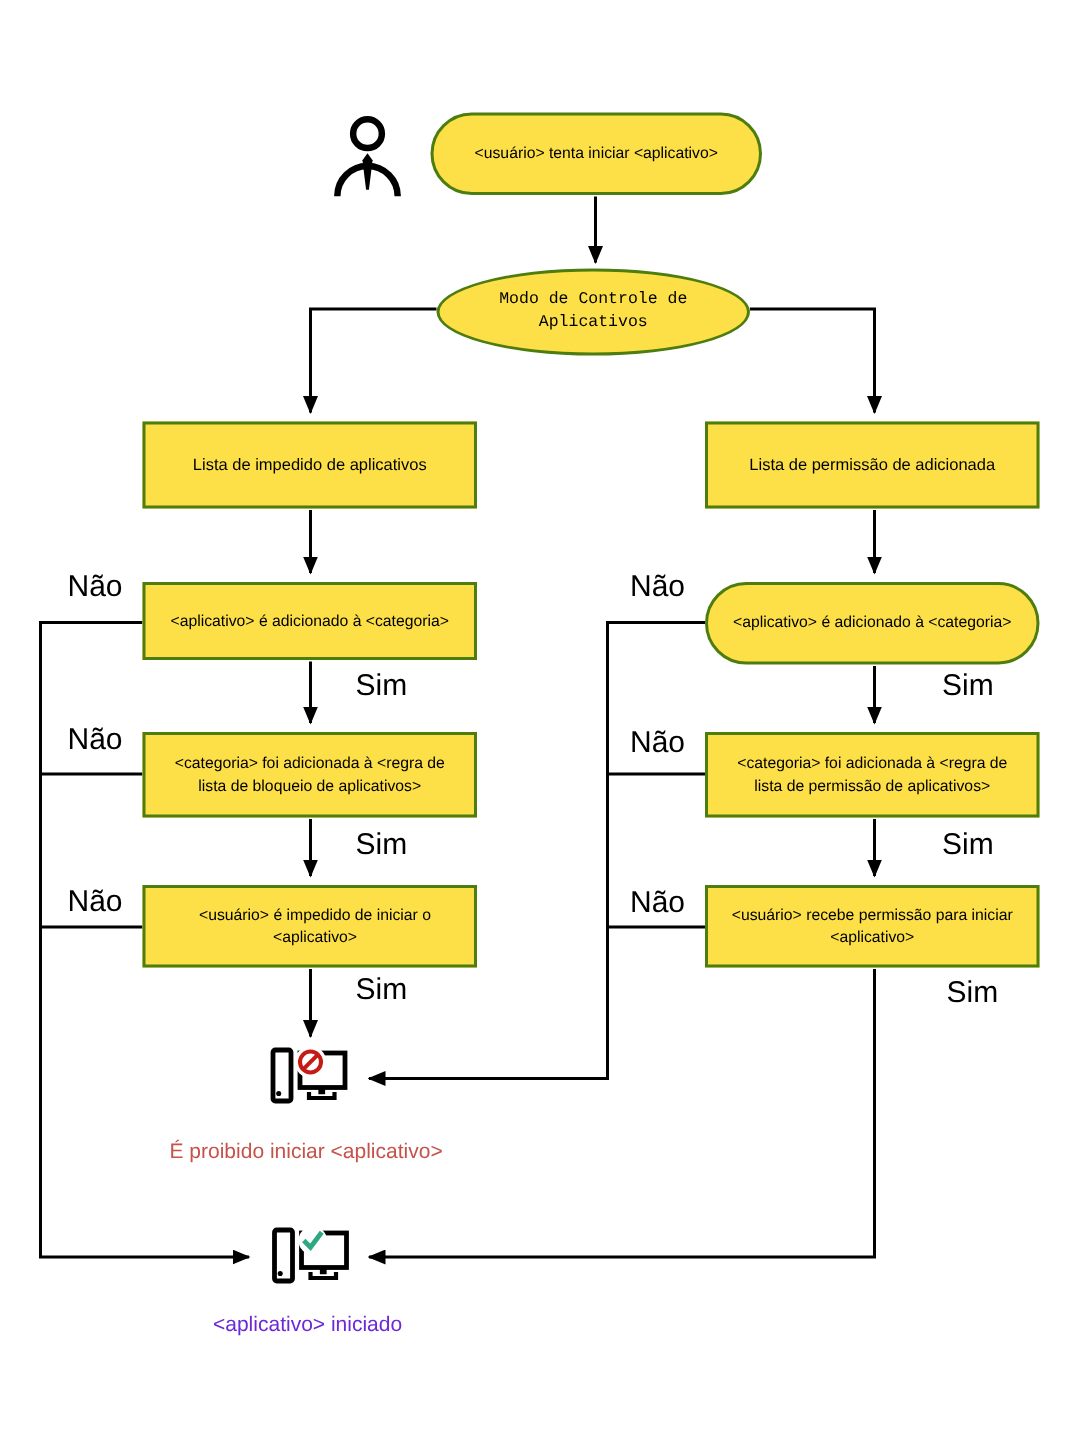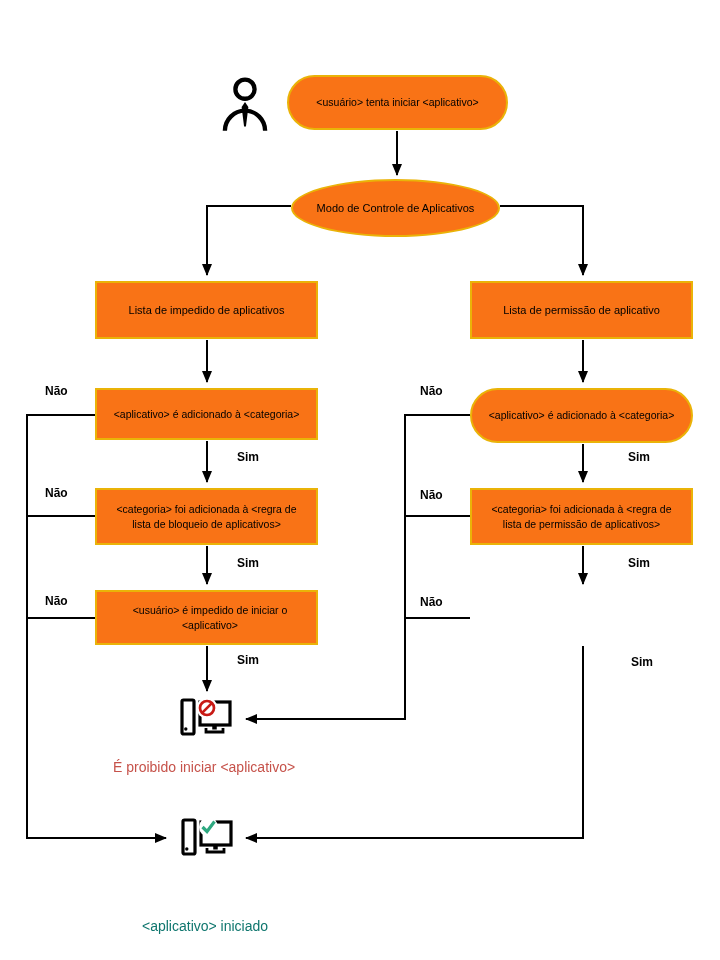--- a/index.html
+++ b/index.html
@@ -2,30 +2,30 @@
 <html><head>
 <meta charset="utf-8">
 <style>
   html,body{margin:0;padding:0;background:#fff;}
   #canvas{
     position:relative;width:720px;height:960px;background:#fff;overflow:hidden;
     font-family:"Liberation Sans","DejaVu Sans",sans-serif;color:#000;
   }
   #wires{position:absolute;left:0;top:0;width:720px;height:960px;}
   .node{
-    position:absolute;border:2px solid #eab308;background:#f97316;box-sizing:border-box;
+    position:absolute;border:2px solid #4d7c0f;background:#fde047;box-sizing:border-box;
     display:flex;align-items:center;justify-content:center;text-align:center;
     font-size:10.5px;line-height:15px;padding:4px 10px;z-index:2;
   }
   .stadium{border-radius:28px;}
-  .ellipse{border-radius:50%;padding:4px 18px;}
-  .edge-label{position:absolute;font-size:12px;line-height:20px;z-index:3;font-weight:bold;}
+  .ellipse{border-radius:50%;padding:4px 18px;font-family:Liberation Mono, monospace;}
+  .edge-label{position:absolute;font-size:20px;line-height:20px;z-index:3;}
   .caption{position:absolute;font-size:14px;line-height:22px;z-index:3;}
   #caption-blocked{color:#C6524A;}
-  #caption-started{color:#0f766e;margin-top:44px;}
+  #caption-started{color:#6d28d9;}
   .icon-wrap{position:absolute;z-index:2;line-height:0;}
 </style>
 </head>
 <body>
 
 <div id="canvas">
 
   <svg id="wires" viewBox="0 0 720 960">
     <defs>
       <marker id="arw" viewBox="0 0 12 10" refX="11" refY="5" markerWidth="12" markerHeight="10" orient="auto" markerUnits="userSpaceOnUse">
@@ -67,21 +67,21 @@
 
   <div class="node ellipse" style="left:291px;top:179px;width:209px;height:58px;font-size:11px;">
     <span>Modo de Controle de Aplicativos</span>
   </div>
 
   <div class="node" style="left:95px;top:281px;width:223px;height:58px;font-size:11px;">
     <span>Lista de impedido de aplicativos</span>
   </div>
 
   <div class="node" style="left:470px;top:281px;width:223px;height:58px;font-size:11px;">
-    <span>Lista de permissão de aplicativo</span>
+    <span>Lista de permissão de adicionada</span>
   </div>
 
   <div class="node" style="left:95px;top:388px;width:223px;height:52px;">
     <span>&lt;aplicativo&gt; é adicionado à &lt;categoria&gt;</span>
   </div>
 
   <div class="node stadium" style="left:470px;top:388px;width:223px;height:55px;">
     <span>&lt;aplicativo&gt; é adicionado à &lt;categoria&gt;</span>
   </div>
 
@@ -90,20 +90,23 @@
   </div>
 
   <div class="node" style="left:470px;top:488px;width:223px;height:57px;text-align:center;">
     <span>&lt;categoria&gt; foi adicionada à &lt;regra de lista de permissão de aplicativos&gt;</span>
   </div>
 
   <div class="node" style="left:95px;top:590px;width:223px;height:55px;padding-left:17px;">
     <span>&lt;usuário&gt; é impedido de iniciar o &lt;aplicativo&gt;</span>
   </div>
 
+  <div class="node" style="left:470px;top:590px;width:223px;height:55px;">
+    <span>&lt;usuário&gt; recebe permissão para iniciar &lt;aplicativo&gt;</span>
+  </div>
 
   <span class="edge-label" style="left:45px;top:381px;">Não</span>
   <span class="edge-label" style="left:45px;top:483px;">Não</span>
   <span class="edge-label" style="left:45px;top:591px;">Não</span>
   <span class="edge-label" style="left:420px;top:381px;">Não</span>
   <span class="edge-label" style="left:420px;top:485px;">Não</span>
   <span class="edge-label" style="left:420px;top:592px;">Não</span>
   <span class="edge-label" style="left:237px;top:447px;">Sim</span>
   <span class="edge-label" style="left:237px;top:553px;">Sim</span>
   <span class="edge-label" style="left:237px;top:650px;">Sim</span>

